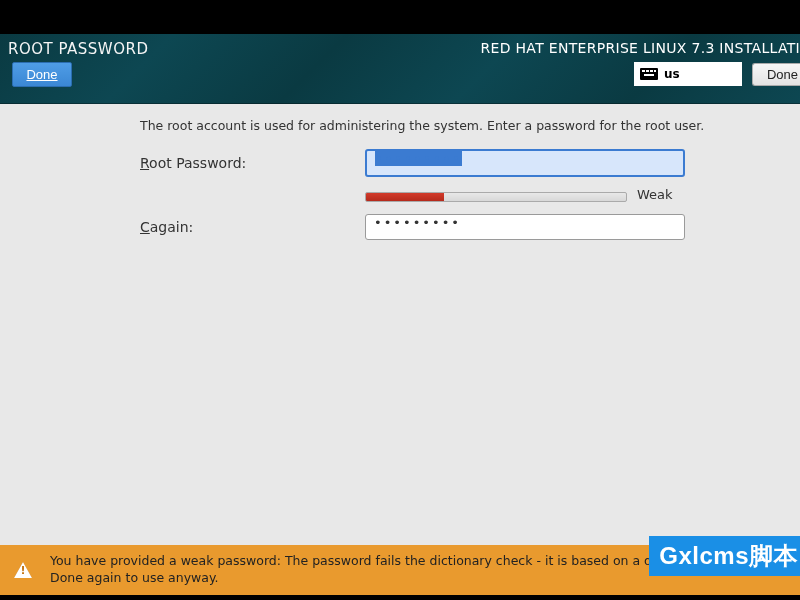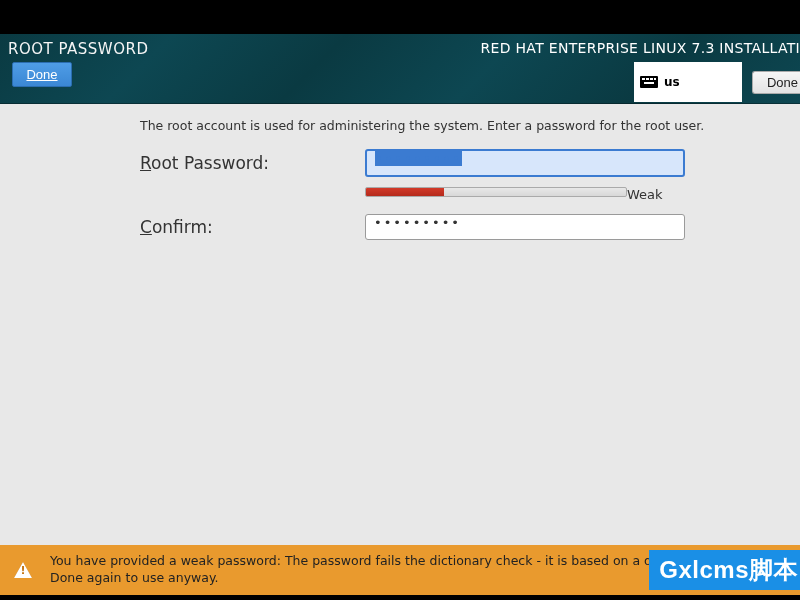--- a/index.html
+++ b/index.html
@@ -42,21 +42,21 @@
     text-decoration: underline;
     cursor: pointer;
     margin-left: 4px;
   }
   .header-right { display: flex; flex-direction: column; align-items: flex-end; gap: 6px; }
   .product-title { font-size: 14px; font-weight: 400; letter-spacing: 0.3px; white-space: nowrap; }
   .header-row2 { display: flex; gap: 10px; align-items: center; }
   .lang-box {
     background: #fff;
     color: #000;
-    height: 40px;
+    height: 24px;
     width: 108px;
     display: flex;
     align-items: center;
     gap: 6px;
     padding: 0 6px;
     font-size: 12px;
     font-weight: bold;
   }
   .kbd-icon {
     width: 18px; height: 12px;
@@ -88,39 +88,39 @@
   }
 
   .content {
     flex: 1;
     padding: 14px 40px 0 140px;
     font-size: 13px;
     color: #333;
   }
   .intro { margin-bottom: 16px; font-size: 12.5px; }
   .form-row { display: flex; align-items: center; margin-bottom: 10px; }
-  .form-label { width: 225px; font-size: 17px; }
+  .form-label { width: 225px; font-size: 14px; }
   .form-label .ul { text-decoration: underline; }
   .pw-input {
     width: 320px; height: 26px;
     border: 1px solid #9a9a9a;
     border-radius: 3px;
     background: #fff;
     padding: 0 8px;
     font-size: 13px;
     letter-spacing: 2px;
   }
   .pw-input.focused {
     border: 2px solid #3b7bd1;
     background: #d7e6fb;
     height: 28px;
   }
   .pw-input.focused::selection { background: #3b7bd1; color: #3b7bd1; }
   .pw-dots { color: #333; }
-  .strength-row { display: flex; align-items: flex-start; margin: 0 0 12px 225px; }
+  .strength-row { display: flex; align-items: flex-end; margin: 0 0 12px 225px; gap: 10px; }
   .strength-bar {
     width: 262px; height: 10px;
     border: 1px solid #aaa;
     border-radius: 2px;
     background: linear-gradient(#e8e8e8,#d8d8d8);
     position: relative;
     overflow: hidden;
   }
   .strength-fill {
     position: absolute; left: 0; top: 0; bottom: 0;
@@ -155,21 +155,21 @@
     width: 6px;
     text-align: center;
     font-size: 11px;
     font-weight: bold;
     color: #c57412;
   }
   .warn-text { flex: 1; line-height: 1.35; }
 
   .watermark {
     position: absolute;
-    right: 0; bottom: 10px;
+    right: 0; bottom: 24px;
     background: #1a8fe6;
     color: #fff;
     font-size: 24px;
     font-weight: bold;
     padding: 4px 2px 4px 10px;
     letter-spacing: 0.5px;
     font-family: "Microsoft YaHei", sans-serif;
   }
 </style>
 </head>
@@ -208,21 +208,21 @@
 
   <div class="strength-row">
     <div class="strength-bar">
       <div class="strength-fill" style="width: 30%;"></div>
     </div>
     <div class="strength-label">Weak</div>
   </div>
 
   <div class="form-row">
     <div class="form-label">
-      <span class="ul">C</span><span>onfirm:</span>
+      <span class="ul">C</span><span>again:</span>
     </div>
     <div class="pw-input">
       <span class="pw-dots">•••••••••</span>
     </div>
   </div>
 </div>
 
 <div class="warning-bar">
   <div class="warn-icon"></div>
   <div class="warn-text">You have provided a weak password: The password fails the dictionary check - it is based on a dictionary word. Press Done again to use anyway.</div>

